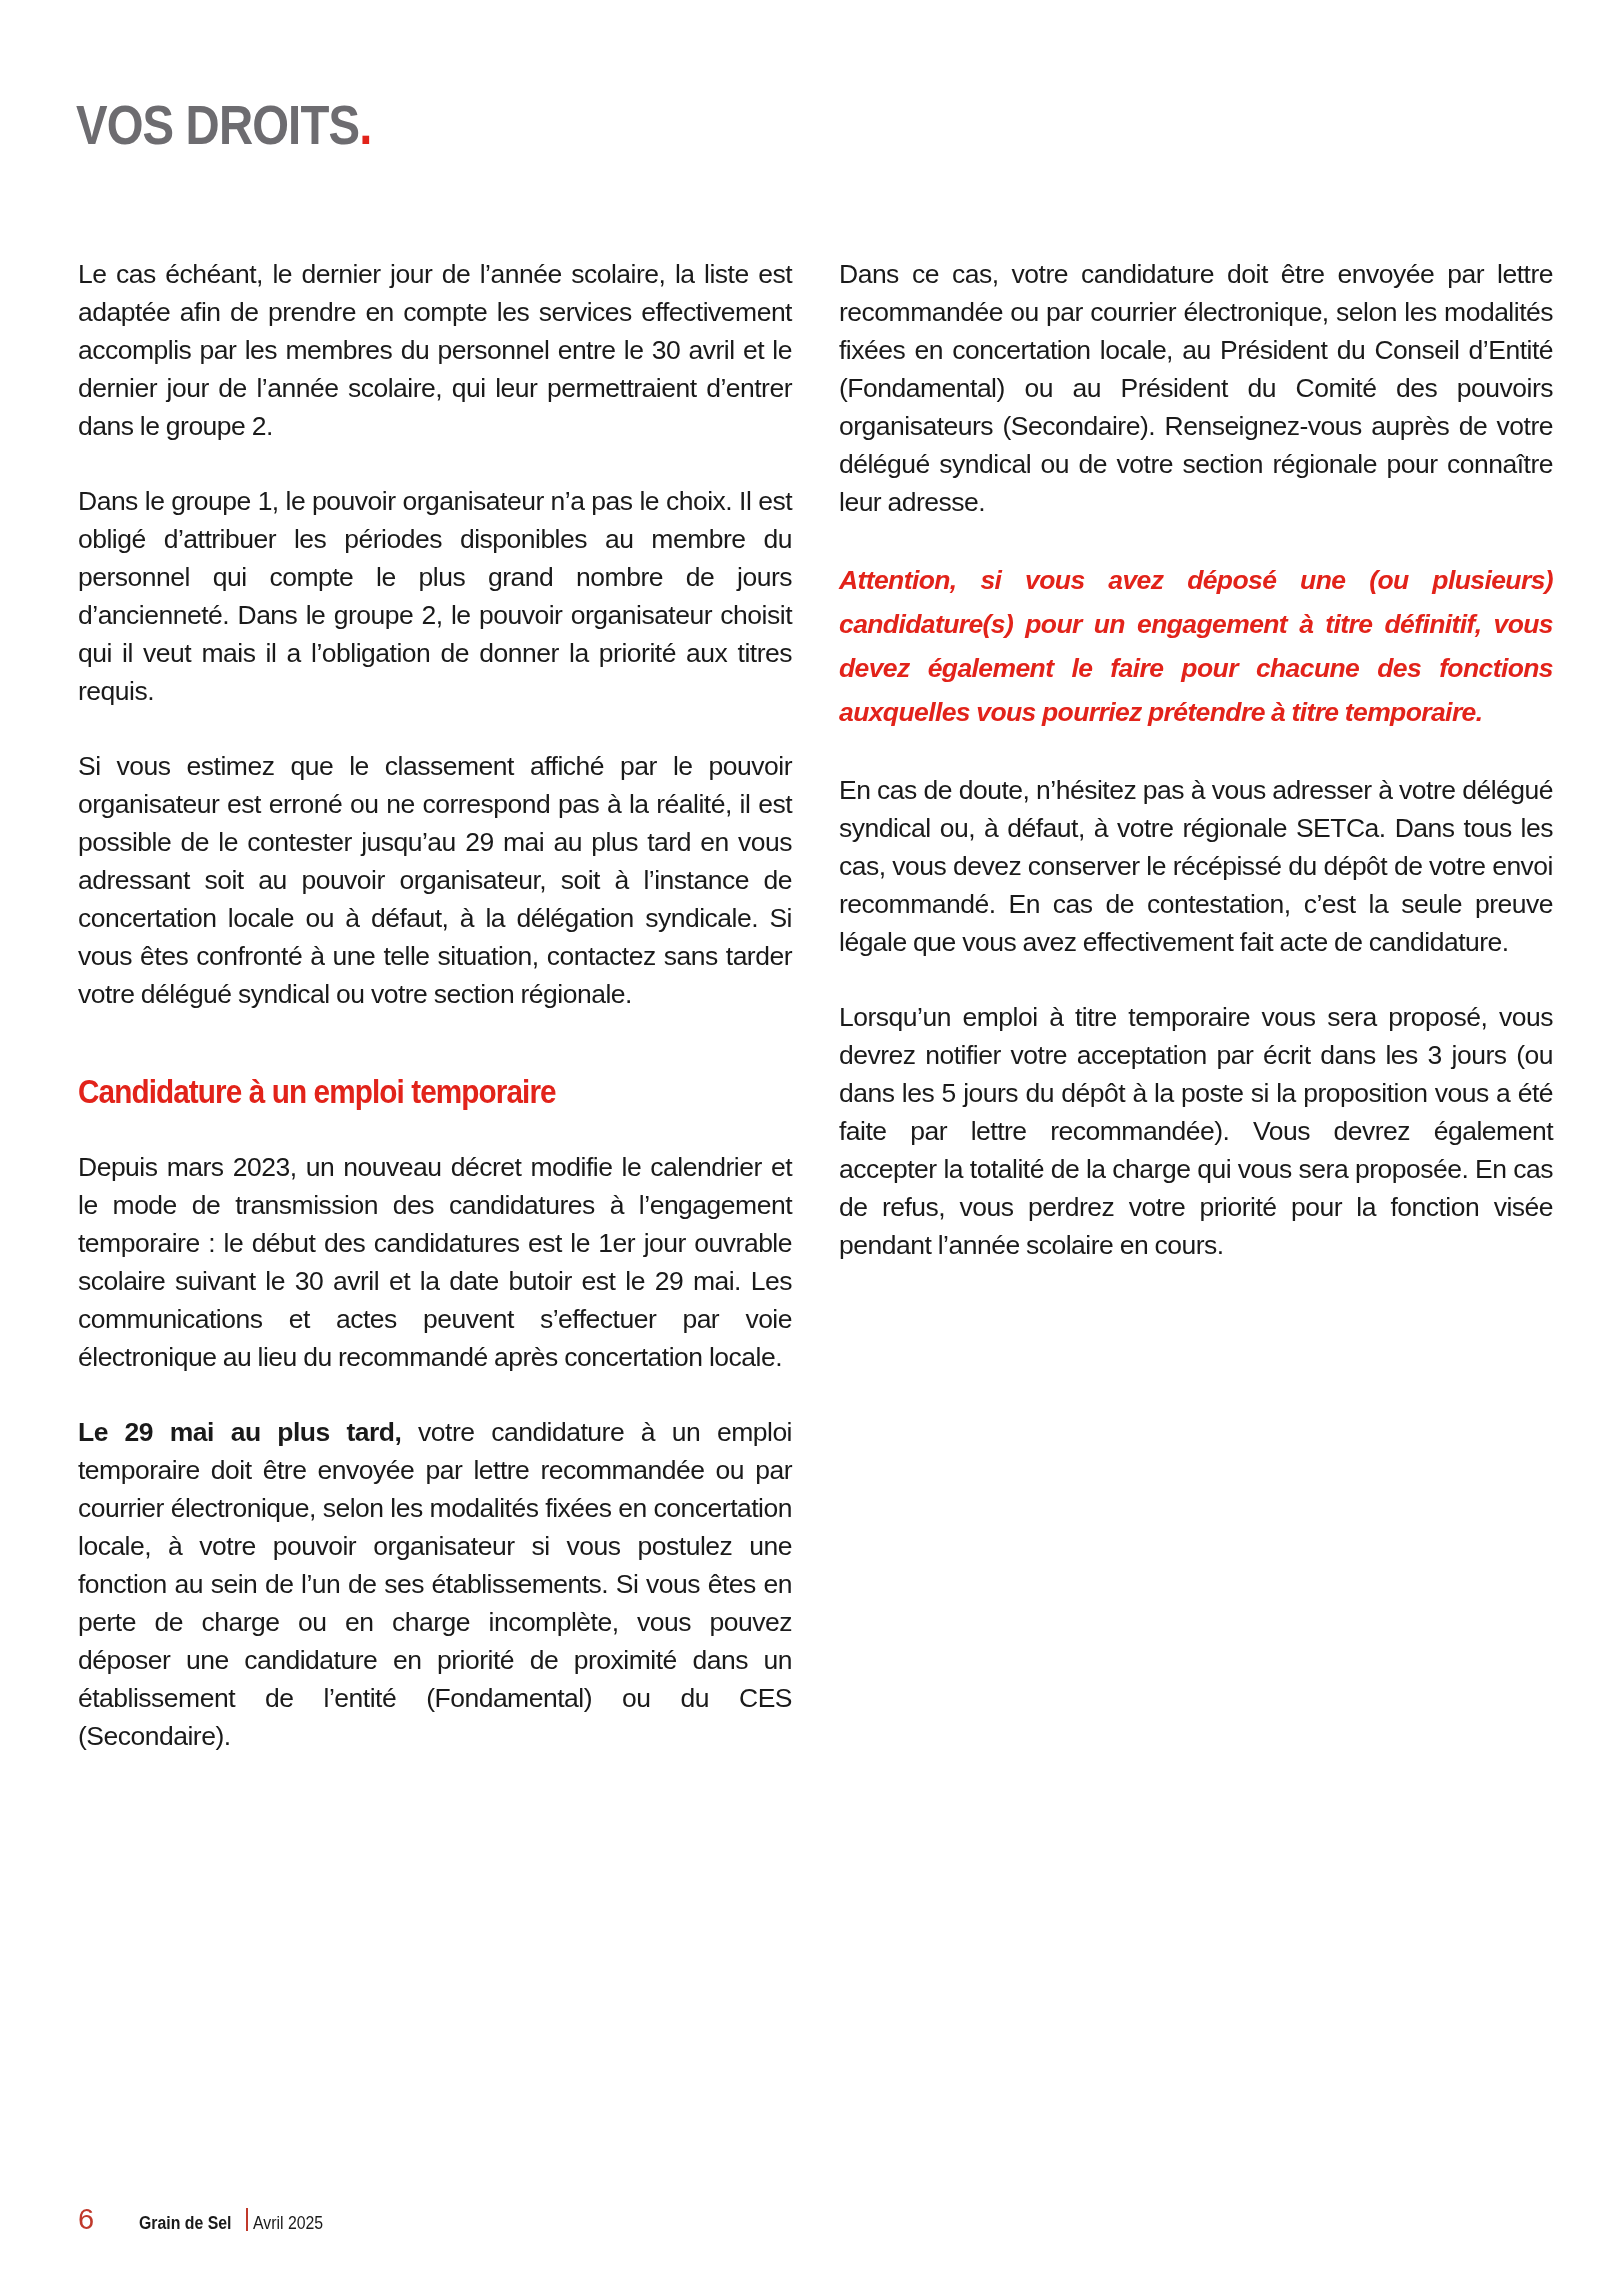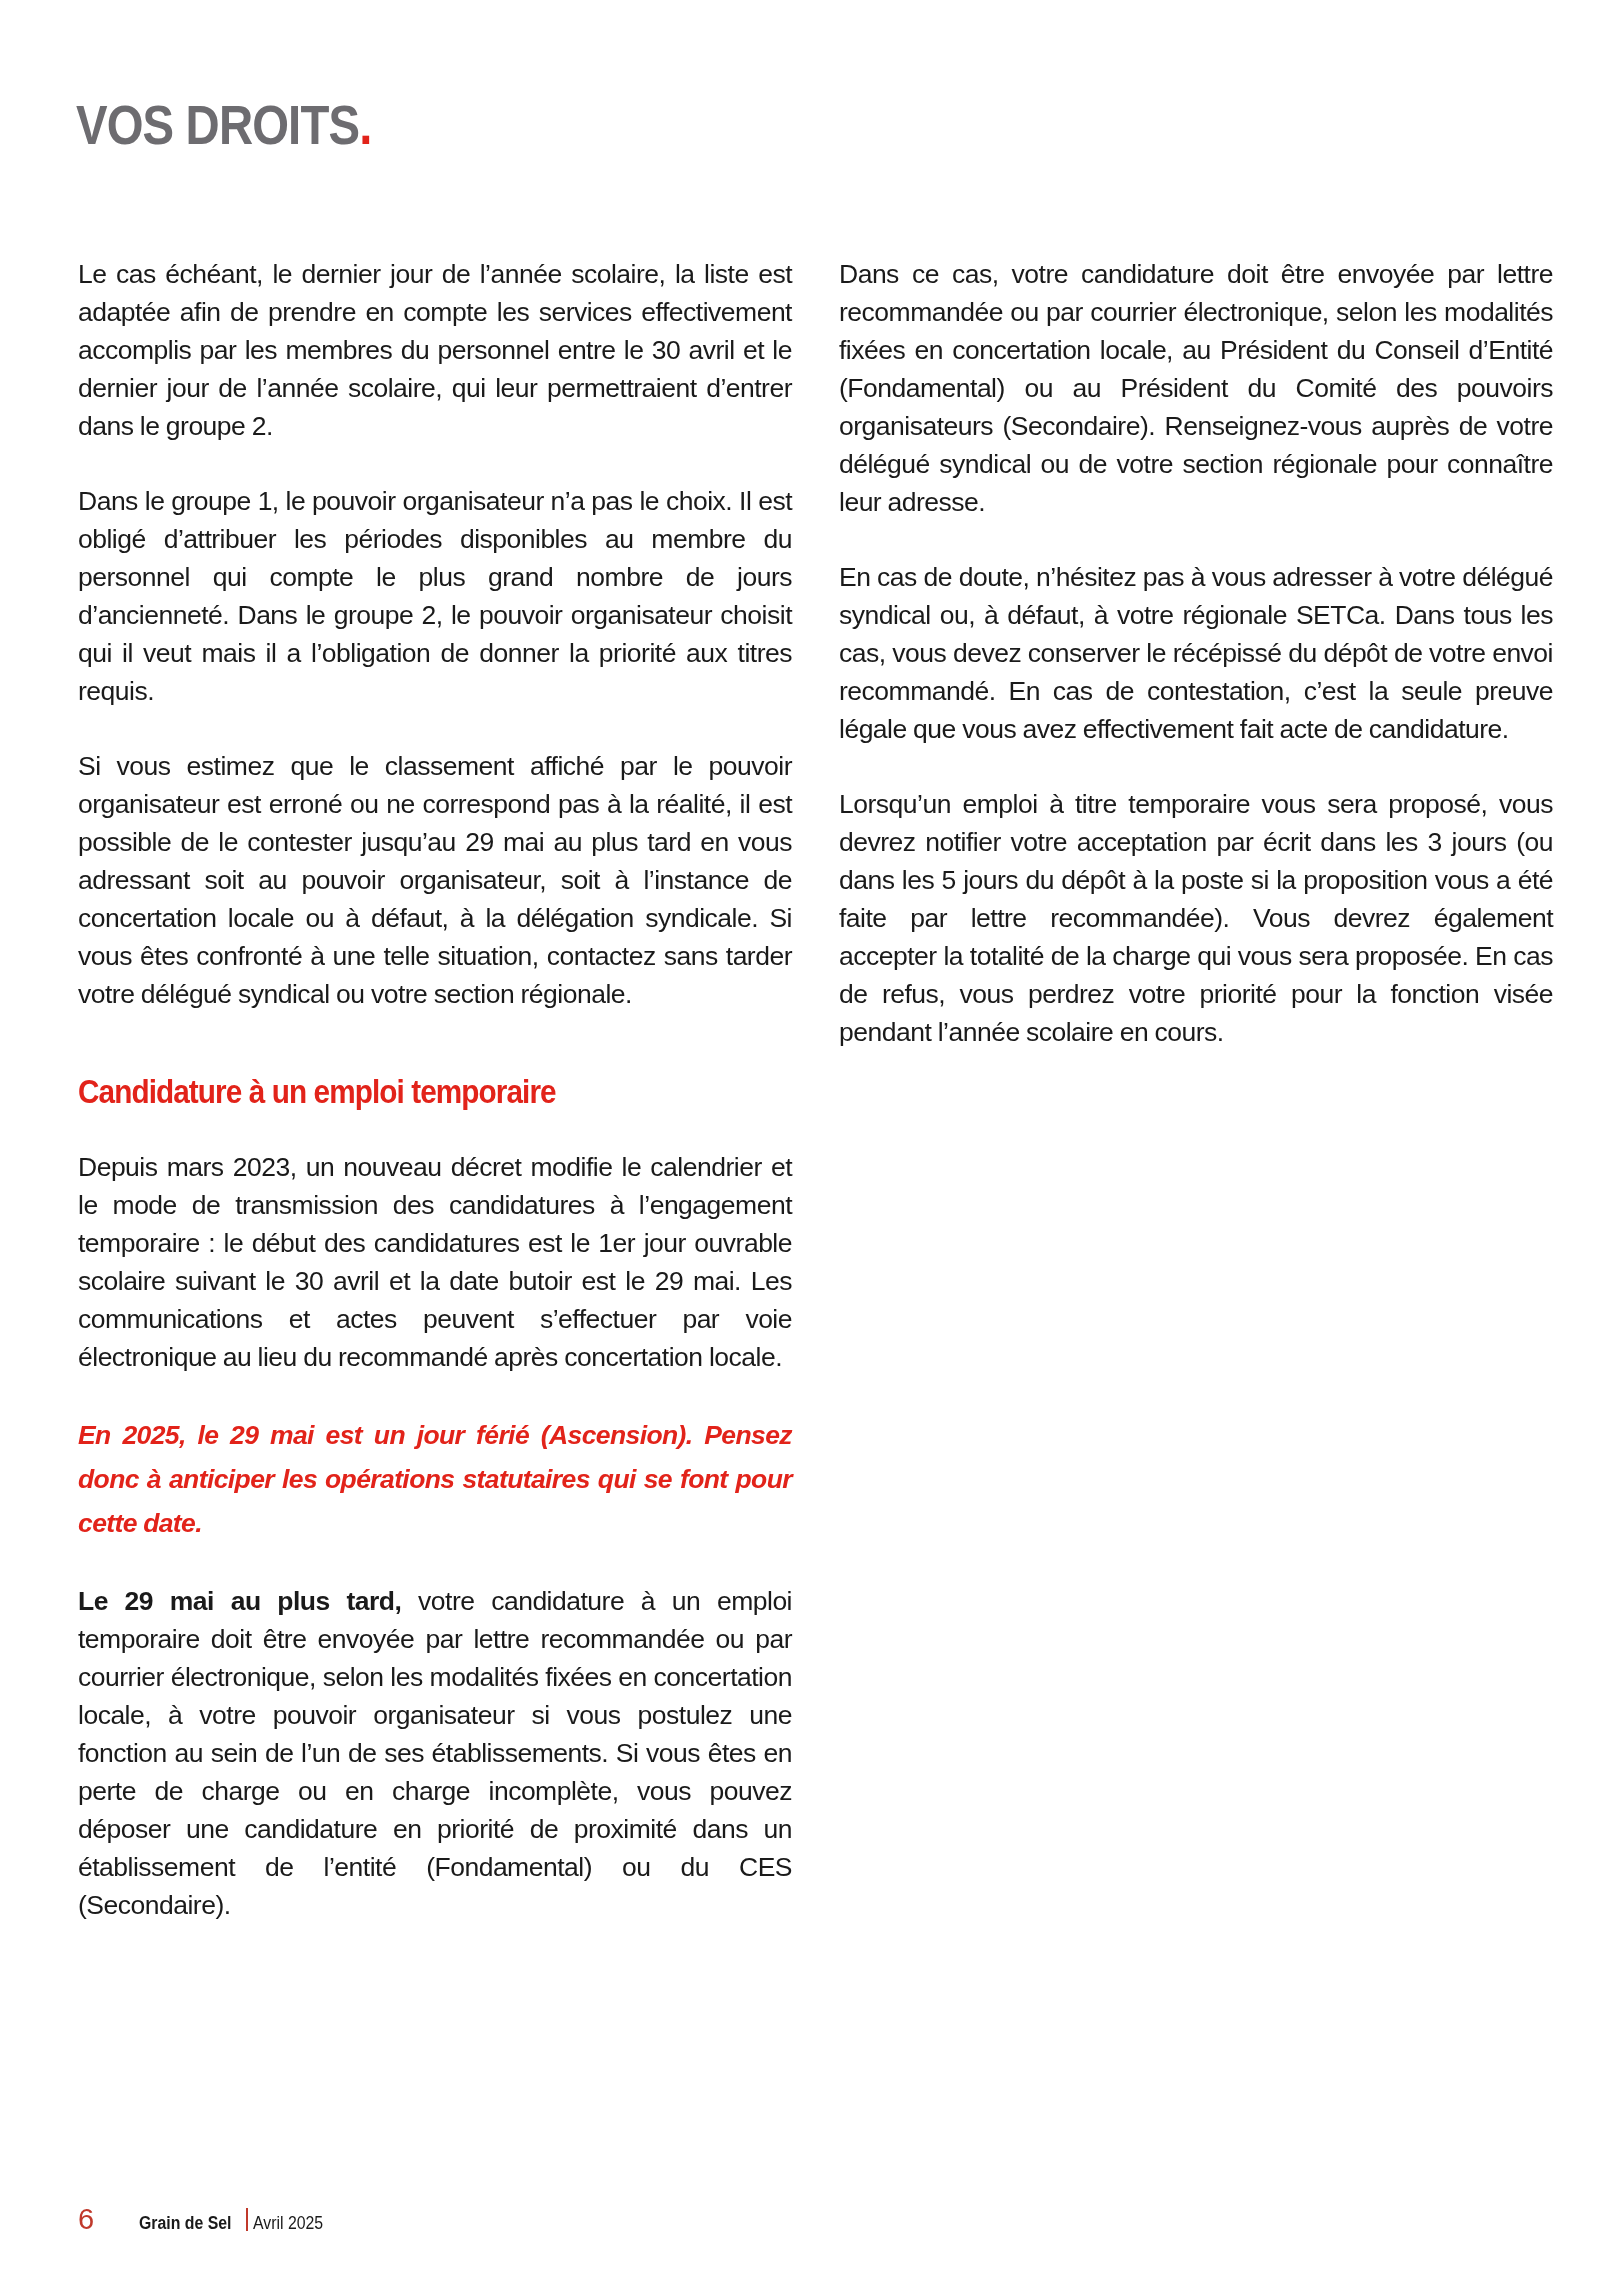--- a/index.html
+++ b/index.html
@@ -54,26 +54,26 @@
 <body>
 
 <h1 class="page-title"><span>VOS DROITS</span><span class="dot">.</span></h1>
 
 <div class="col col-left">
   <p class="para">Le cas échéant, le dernier jour de l’année scolaire, la liste est adaptée afin de prendre en compte les services effectivement accomplis par les membres du personnel entre le 30 avril et le dernier jour de l’année scolaire, qui leur permettraient d’entrer dans le groupe 2.</p>
   <p class="para">Dans le groupe 1, le pouvoir organisateur n’a pas le choix. Il est obligé d’attribuer les périodes disponibles au membre du personnel qui compte le plus grand nombre de jours d’ancienneté. Dans le groupe 2, le pouvoir organisateur choisit qui il veut mais il a l’obli­gation de donner la priorité aux titres requis.</p>
   <p class="para">Si vous estimez que le classement affiché par le pouvoir organisateur est erroné ou ne correspond pas à la réalité, il est possible de le contester jusqu’au 29 mai au plus tard en vous adressant soit au pouvoir organisateur, soit à l’instance de concertation locale ou à défaut, à la délégation syndicale. Si vous êtes confronté à une telle situation, contactez sans tarder votre délégué syndical ou votre section régionale.</p>
   <h2 class="section-heading">Candidature à un emploi temporaire</h2>
   <p class="para">Depuis mars 2023, un nouveau décret modifie le calendrier et le mode de transmission des candi­datures à l’engagement temporaire : le début des candidatures est le 1er jour ouvrable scolaire sui­vant le 30 avril et la date butoir est le 29 mai. Les communications et actes peuvent s’effectuer par voie électronique au lieu du recommandé après concerta­tion locale.</p>
-  <p class="para red">En 2025, le 29 mai est un jour férié (Ascension). Pensez donc à anticiper les opérations statutaires qui se font pour cette date.</p>
   <p class="para"><b>Le 29 mai au plus tard,</b><span> votre candidature à un emploi temporaire doit être envoyée par lettre recommandée ou par courrier électronique, selon les modalités fixées en concertation locale, à votre pouvoir organisateur si vous postulez une fonction au sein de l’un de ses établissements. Si vous êtes en perte de charge ou en charge incomplète, vous pouvez déposer une candi­dature en priorité de proximité dans un établissement de l’entité (Fondamental) ou du CES (Secondaire).</span></p>
 </div>
 
 <div class="col col-right">
   <p class="para">Dans ce cas, votre candidature doit être envoyée par lettre recommandée ou par courrier électronique, selon les modalités fixées en concertation locale, au Président du Conseil d’Entité (Fondamental) ou au Président du Comité des pouvoirs organisateurs (Secondaire). Renseignez-vous auprès de votre délégué syndical ou de votre section régionale pour connaître leur adresse.</p>
+  <p class="para red">Attention, si vous avez déposé une (ou plusieurs) candidature(s) pour un engagement à titre défi­nitif, vous devez également le faire pour chacune des fonctions auxquelles vous pourriez prétendre à titre temporaire.</p>
   <p class="para">En cas de doute, n’hésitez pas à vous adresser à votre délégué syndical ou, à défaut, à votre régionale SETCa. Dans tous les cas, vous devez conserver le récépissé du dépôt de votre envoi recommandé. En cas de contestation, c’est la seule preuve légale que vous avez effectivement fait acte de candidature.</p>
   <p class="para">Lorsqu’un emploi à titre temporaire vous sera proposé, vous devrez notifier votre acceptation par écrit dans les 3 jours (ou dans les 5 jours du dépôt à la poste si la proposition vous a été faite par lettre recomman­dée). Vous devrez également accepter la totalité de la charge qui vous sera proposée. En cas de refus, vous perdrez votre priorité pour la fonction visée pendant l’année scolaire en cours.</p>
 </div>
 
 <div class="footer">
   <span class="page-num">6</span>
   <span class="pub">Grain de Sel</span>
   <span class="sep"></span>
   <span class="issue">Avril 2025</span>
 </div>

